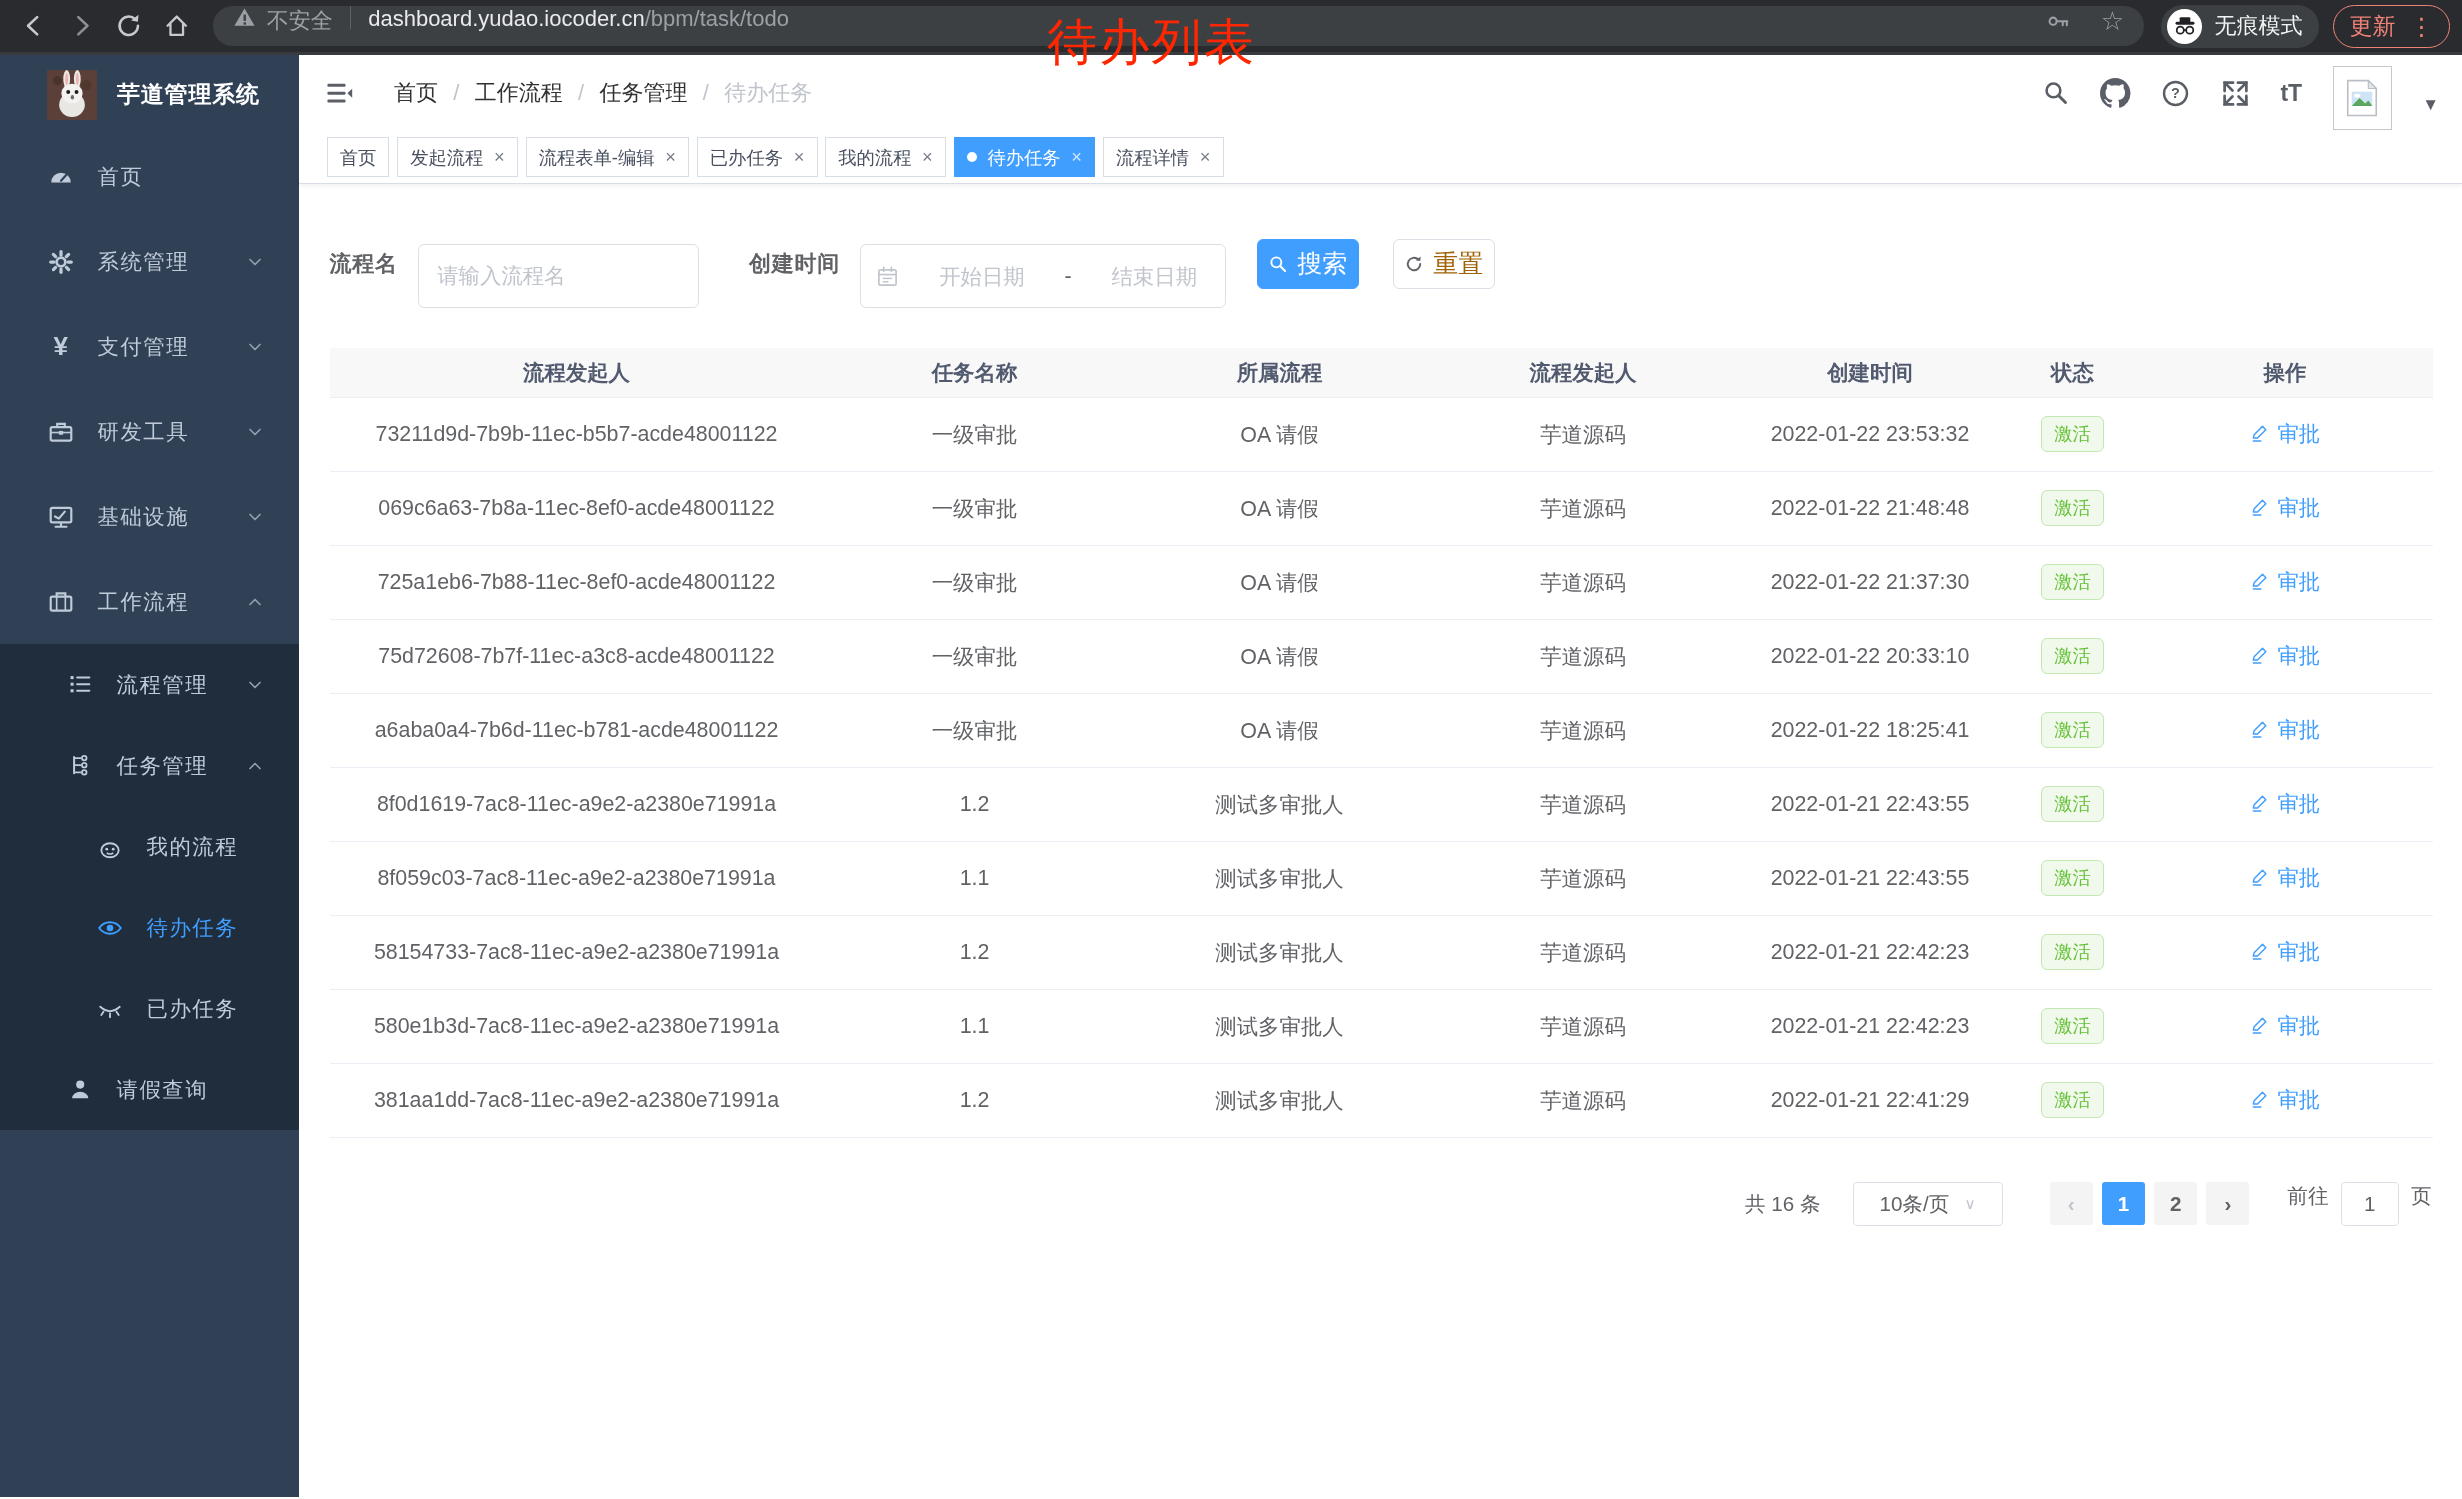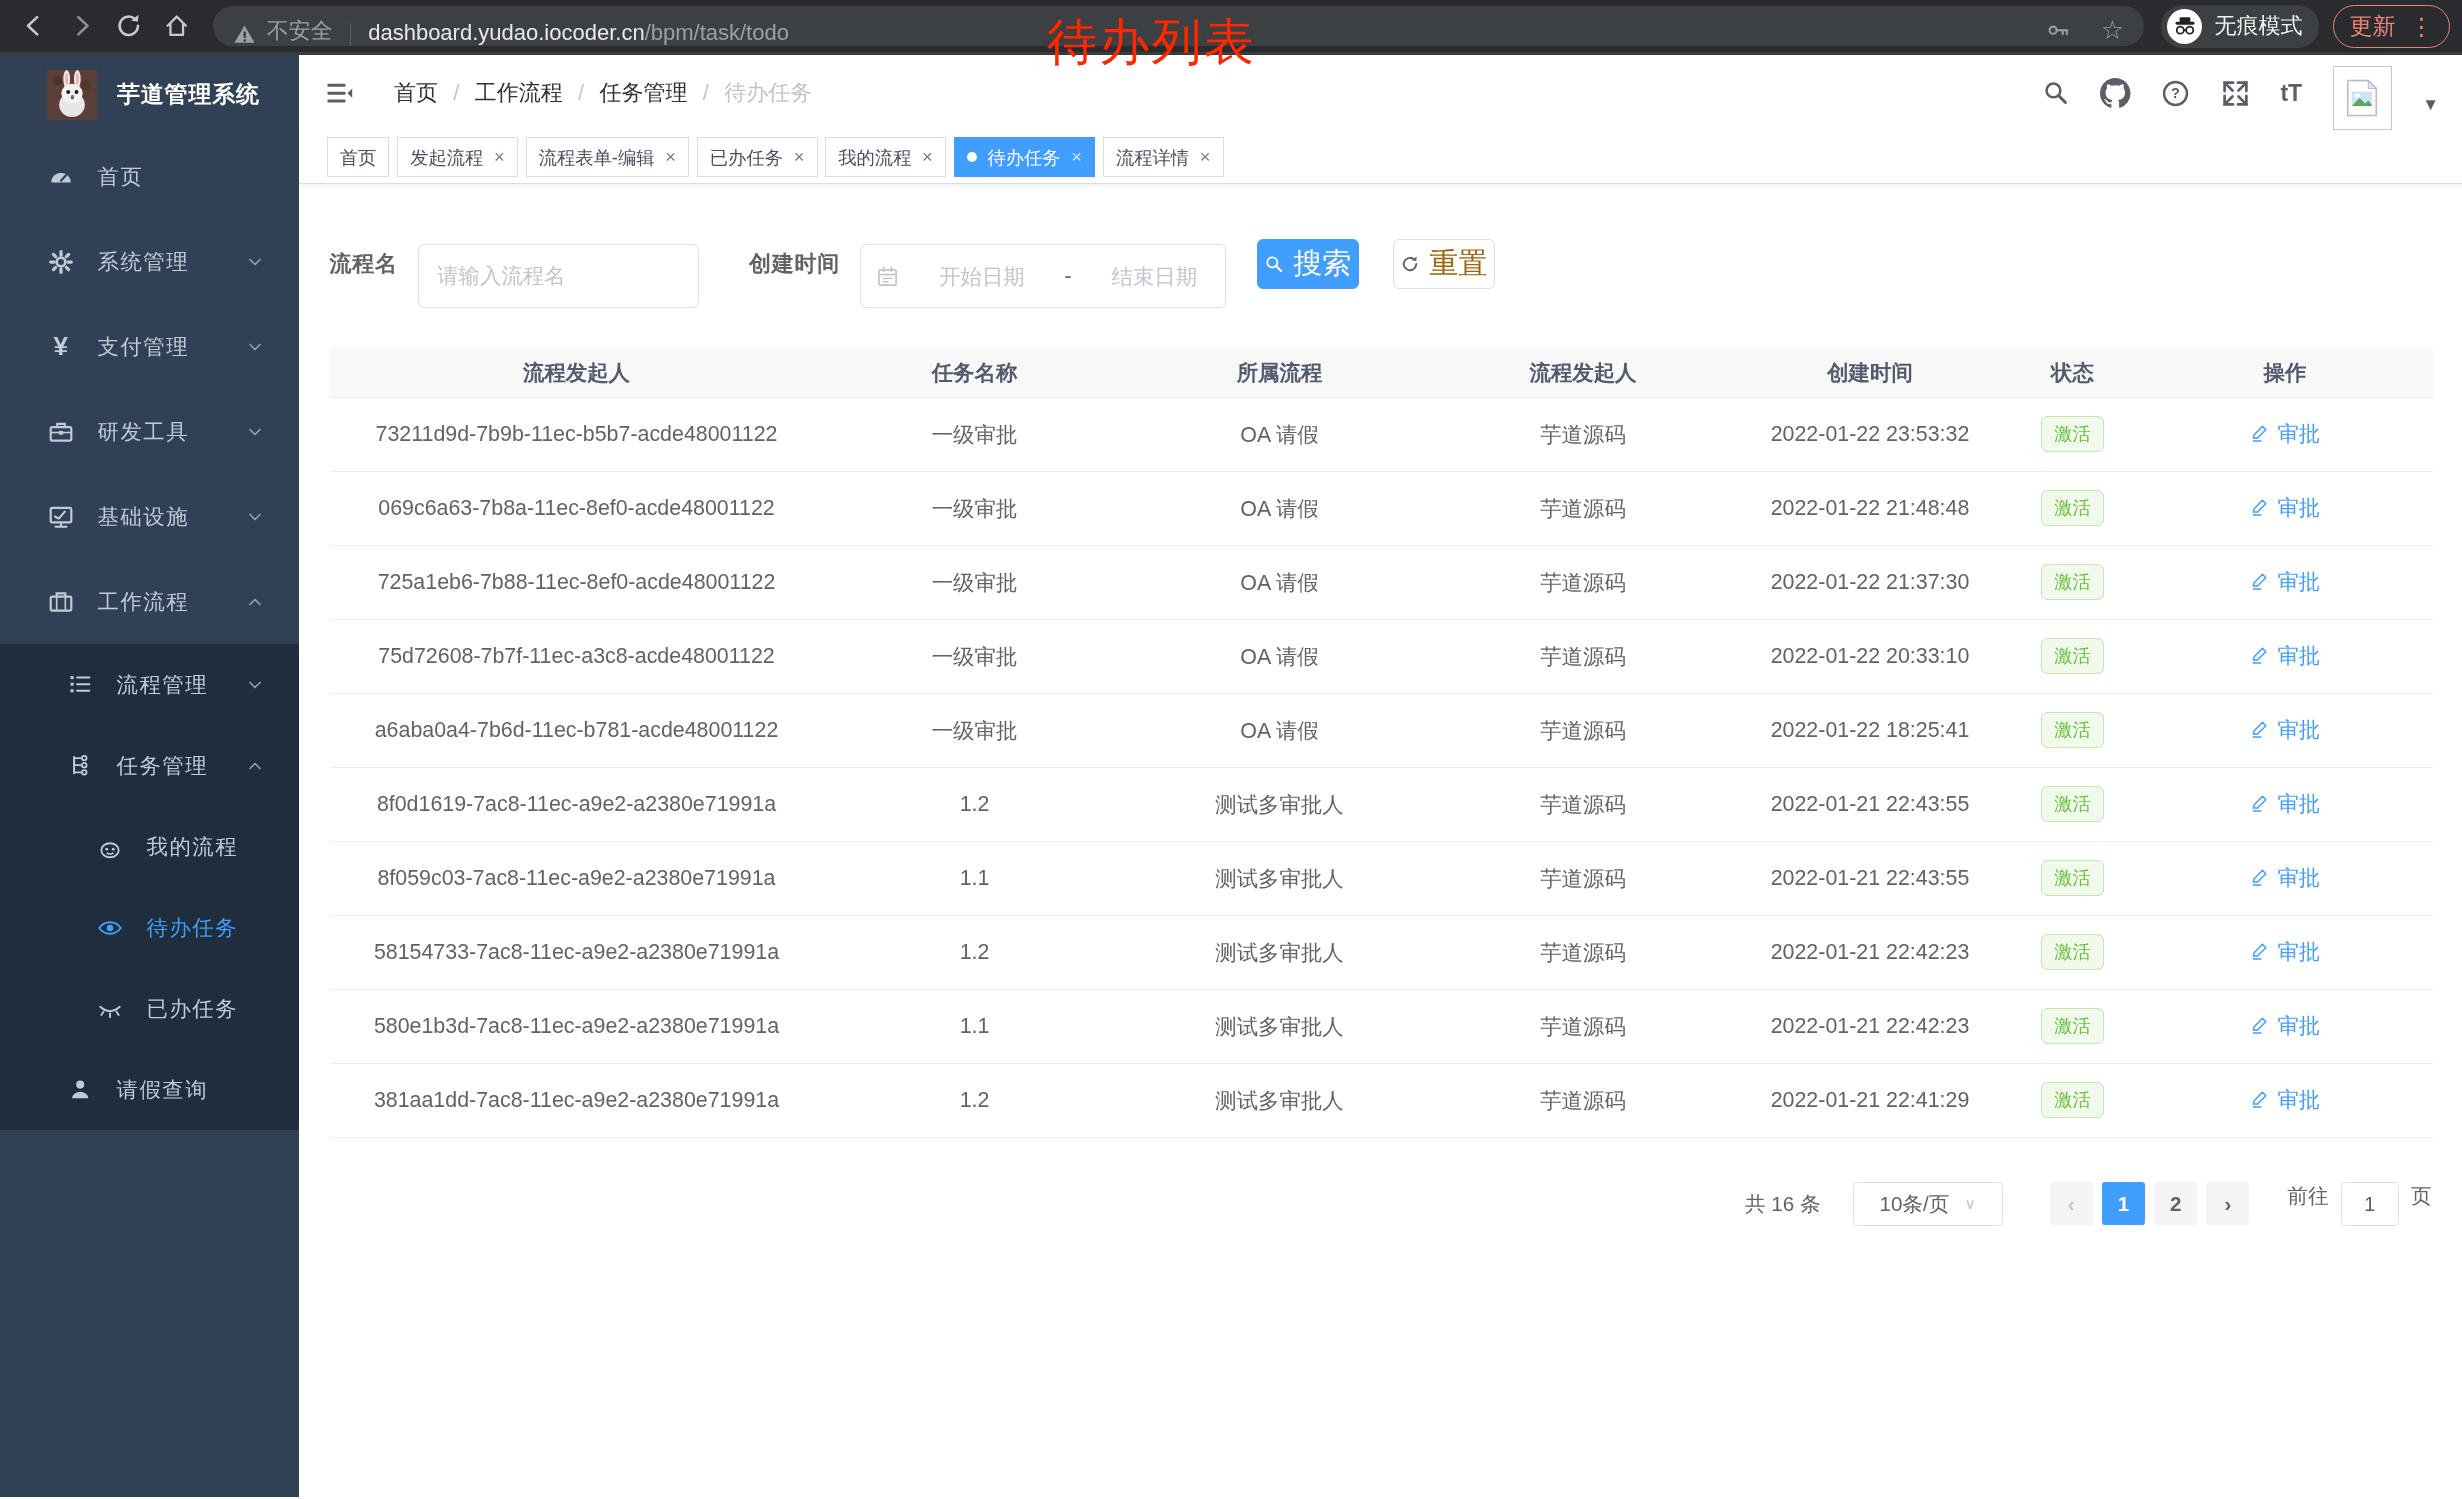--- a/index.html
+++ b/index.html
@@ -1,21 +1,21 @@
 <!DOCTYPE html>
 <html style="font-size:12.2px"><head>
 <meta charset="utf-8">
 <style>
   * { margin:0; padding:0; box-sizing:border-box; }
   html,body { width:2462px; height:1500px; font-family:"Liberation Sans","DejaVu Sans",sans-serif; background:#fff; overflow:hidden; }
 
   
   .browser-bar { height:55px; background:#2a2b2e; display:flex; align-items:center; position:relative; z-index:5; border-bottom:3.1px solid #3a3b3e;}
   .bnav { color:#c7cacd; margin-left:20px; display:flex; align-items:center; }
-  .omnibox { flex:1; height:40px; margin-left:23px; background:#3d4043; border-radius:20px; display:flex; align-items:flex-end; padding:0 20px; font-size:22px; }
+  .omnibox { flex:1; height:40px; margin-left:23px; background:#3d4043; border-radius:20px; display:flex; align-items:flex-start; padding:0 20px; font-size:22px; }
   .omnibox .sec { color:#9aa0a6; margin-left:10.7px; }
   .omnibox .divider { width:1.5px; height:23px; background:#5f6368; margin:0 17px; }
   .omnibox .host { color:#e8eaed; }
   .omnibox .path { color:#9aa0a6; }
   .omnibox .tail { margin-left:auto; display:flex; align-items:center; gap:30.5px; color:#9aa0a6; }
   .star-glyph { font-size:26px; }
   .incog-badge { height:43px; background:#3c4043; border-radius:21.4px; display:flex; align-items:center; padding:0 17px 0 6.1px; gap:12.2px; margin-left:17px; }
   .incog-circle { width:35px; height:35px; border-radius:50%; background:#fff; display:flex; align-items:center; justify-content:center; }
   .incog-badge .lbl { color:#f1f3f4; font-size:22px; }
   .update-pill { height:43px; border:1.5px solid #ee8277; border-radius:23px; display:flex; align-items:center; gap:13.7px; padding:0 15.3px; margin:0 12.2px 0 13.7px; color:#ee8277; font-size:23px; }
@@ -62,21 +62,21 @@
 
   
   .filters { display:flex; align-items:center; margin-bottom:40px; font-size:22px; color:#606266; }
   .f-label { font-weight:700; letter-spacing:0.8px; }
   .box { height:64px; border:1.5px solid #dcdfe6; border-radius:6.1px; background:#fff;margin-top:25px; }
   .name-input { width:281px; margin-left:20px; padding:0 18.3px; font-size:21.4px; color:#606266; outline:none; }
   .name-input::placeholder { color:#c0c4cc; }
   .time-label { margin-left:50px; }
   .date-box { width:366px; margin-left:20px; display:flex; align-items:center; padding:0 15.3px; gap:27px; color:#c0c4cc; font-size:21.4px; }
   .date-box .ph { flex:1; text-align:center; }
-  .btn { height:50px; border-radius:6.1px; display:inline-flex; align-items:center; justify-content:center; gap:9.2px; font-size:29px; cursor:pointer; }
+  .btn { height:50px; border-radius:6.1px; display:inline-flex; align-items:center; justify-content:center; gap:9.2px; font-size:25px; cursor:pointer; }
   .btn-search { margin-left:30.5px; width:102px; background:#409eff; border:1.5px solid #409eff; color:#fff; }
   .btn-reset { margin-left:34px; width:102px; background:#fff; border:1.5px solid #dcdfe6; color:#a16207; }
 
   
   table { width:2102px; border-collapse:collapse; font-size:21.4px; color:#606266; table-layout:fixed; }
   thead th { height:49px; background:#f8f8f9; color:#515a6e; font-weight:700; text-align:center; border-bottom:1.5px solid #ebeef5; }
   tbody td { height:74px; text-align:center; border-bottom:1.5px solid #ebeef5; overflow:hidden; white-space:nowrap; }
   .badge { display:inline-block; padding:6.1px 12.2px; background:#f0f9eb; border:1.5px solid #c2e7b0; color:#67c23a; border-radius:6.1px; font-size:18.3px; line-height:1.2; }
   .action { color:#409eff; display:inline-flex; align-items:center; gap:7.6px; text-decoration:none; cursor:pointer; }
 

